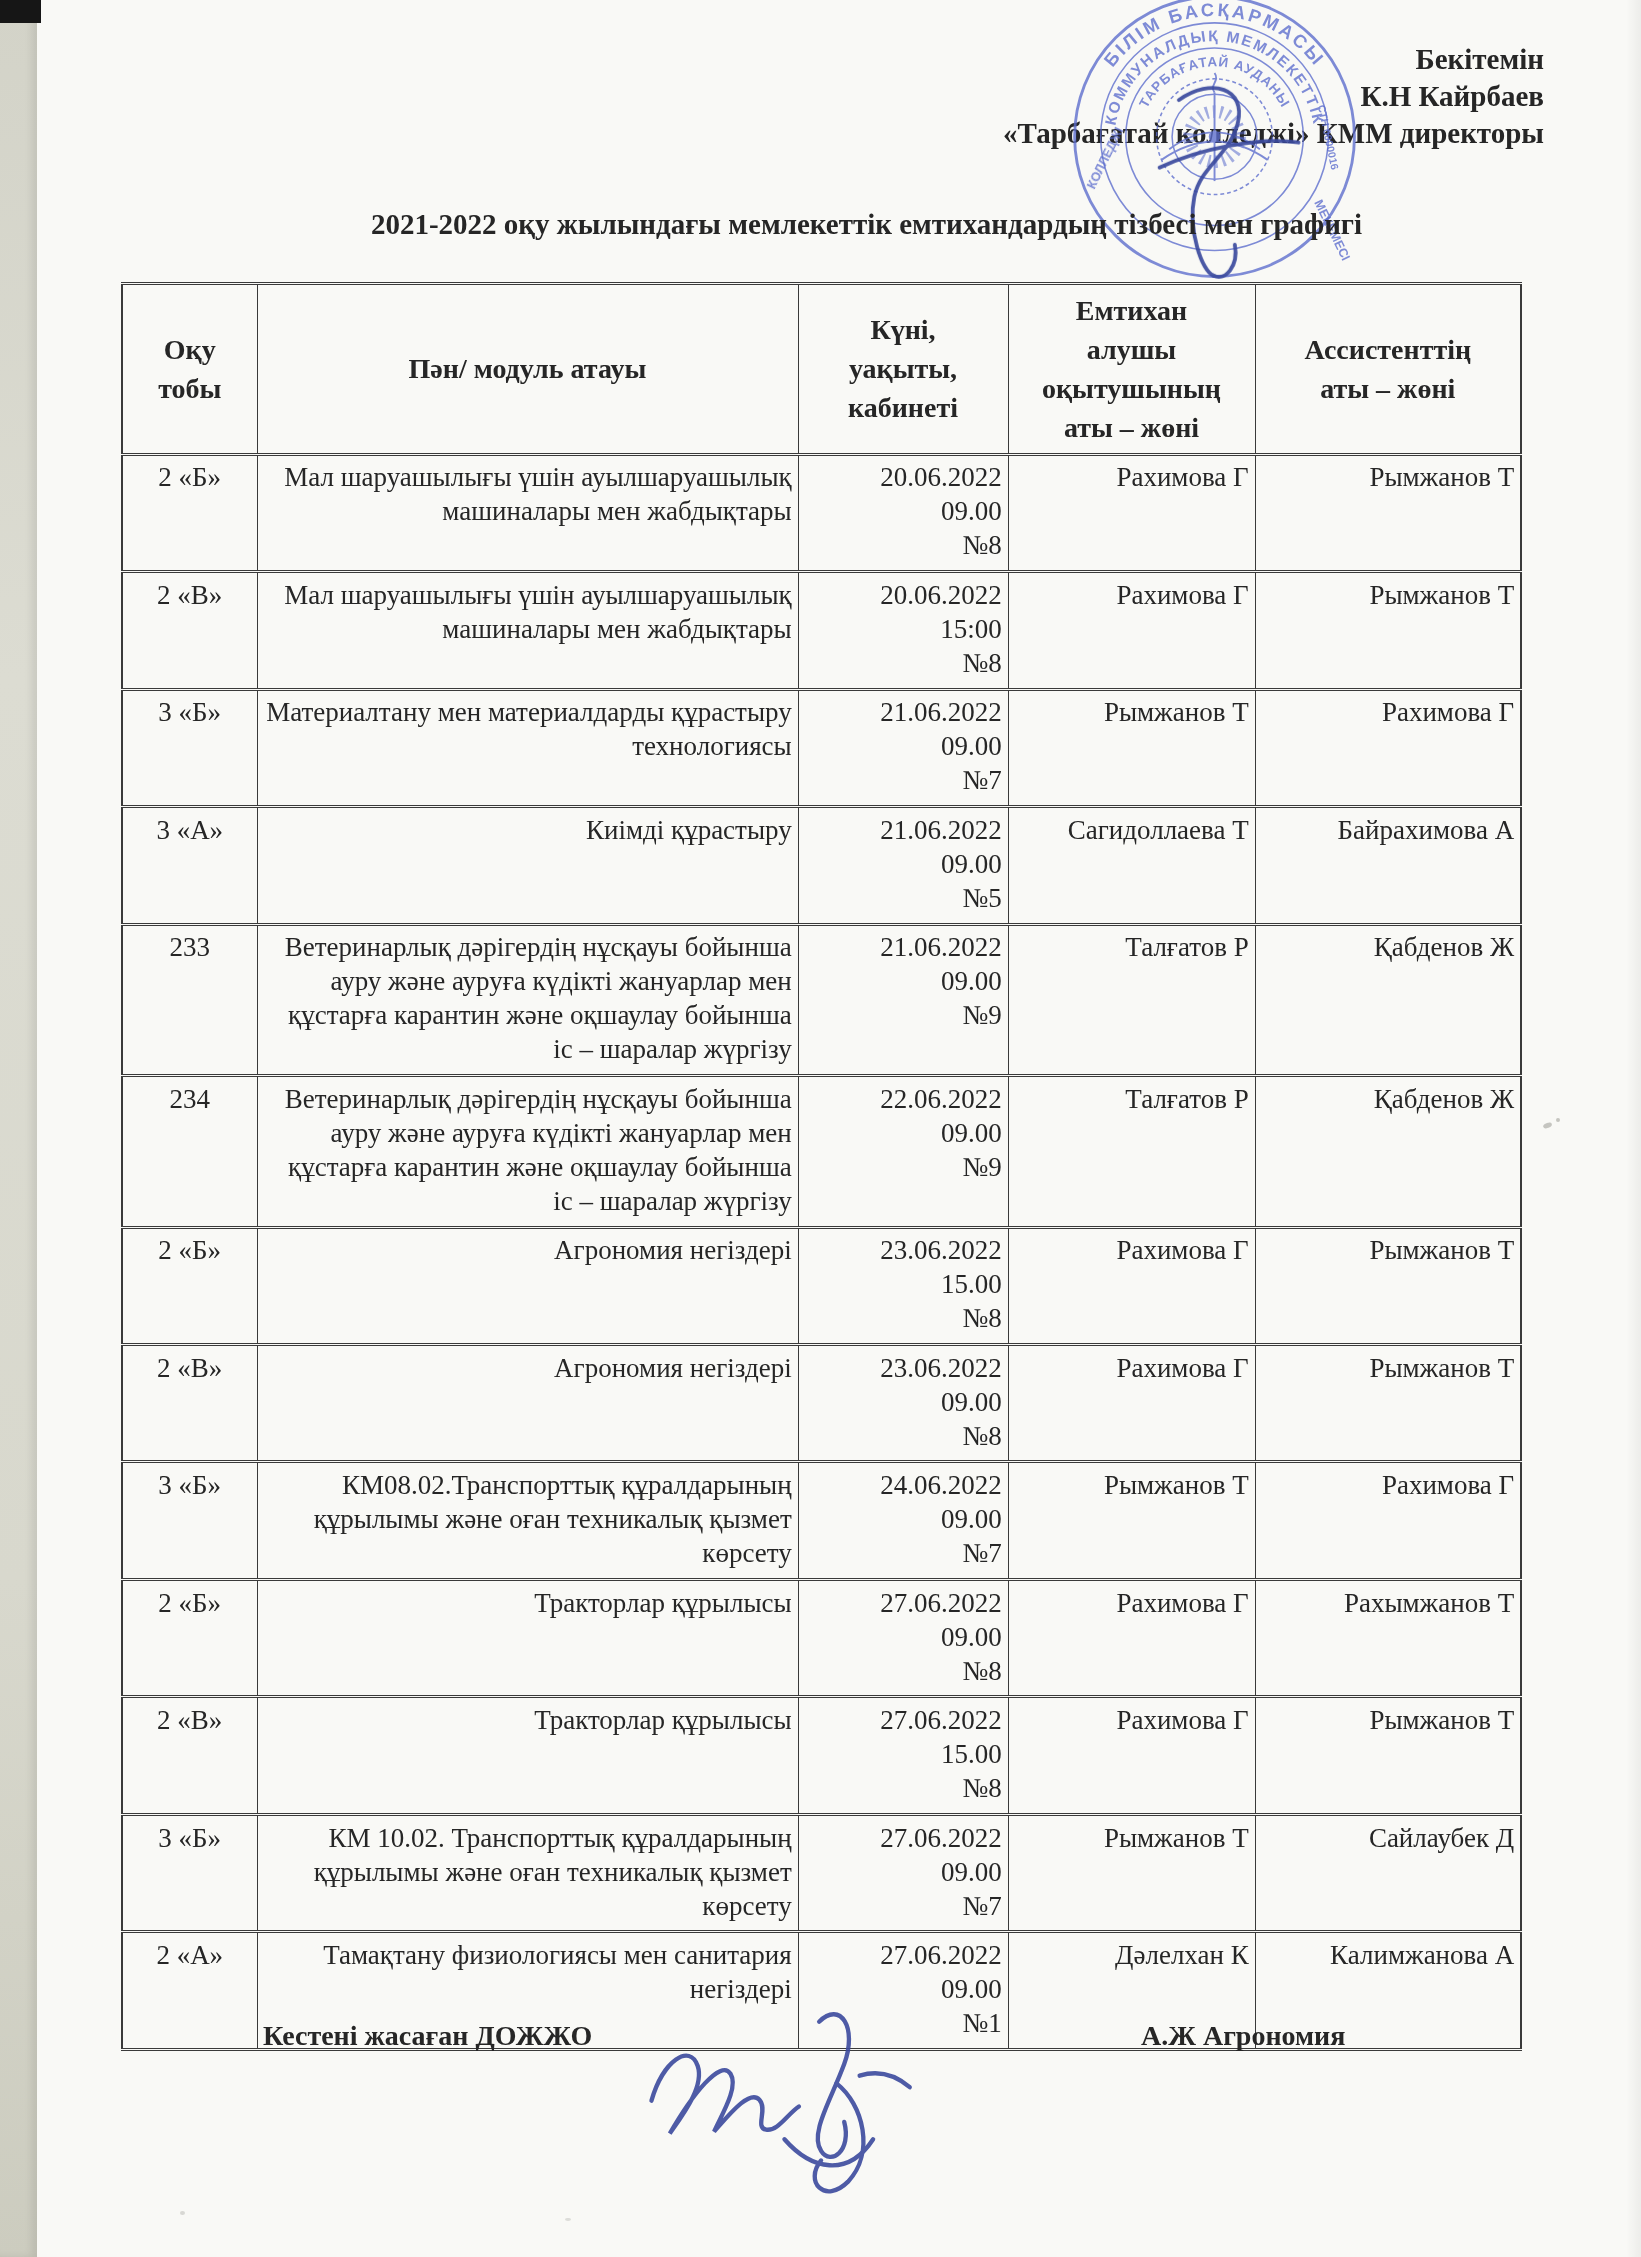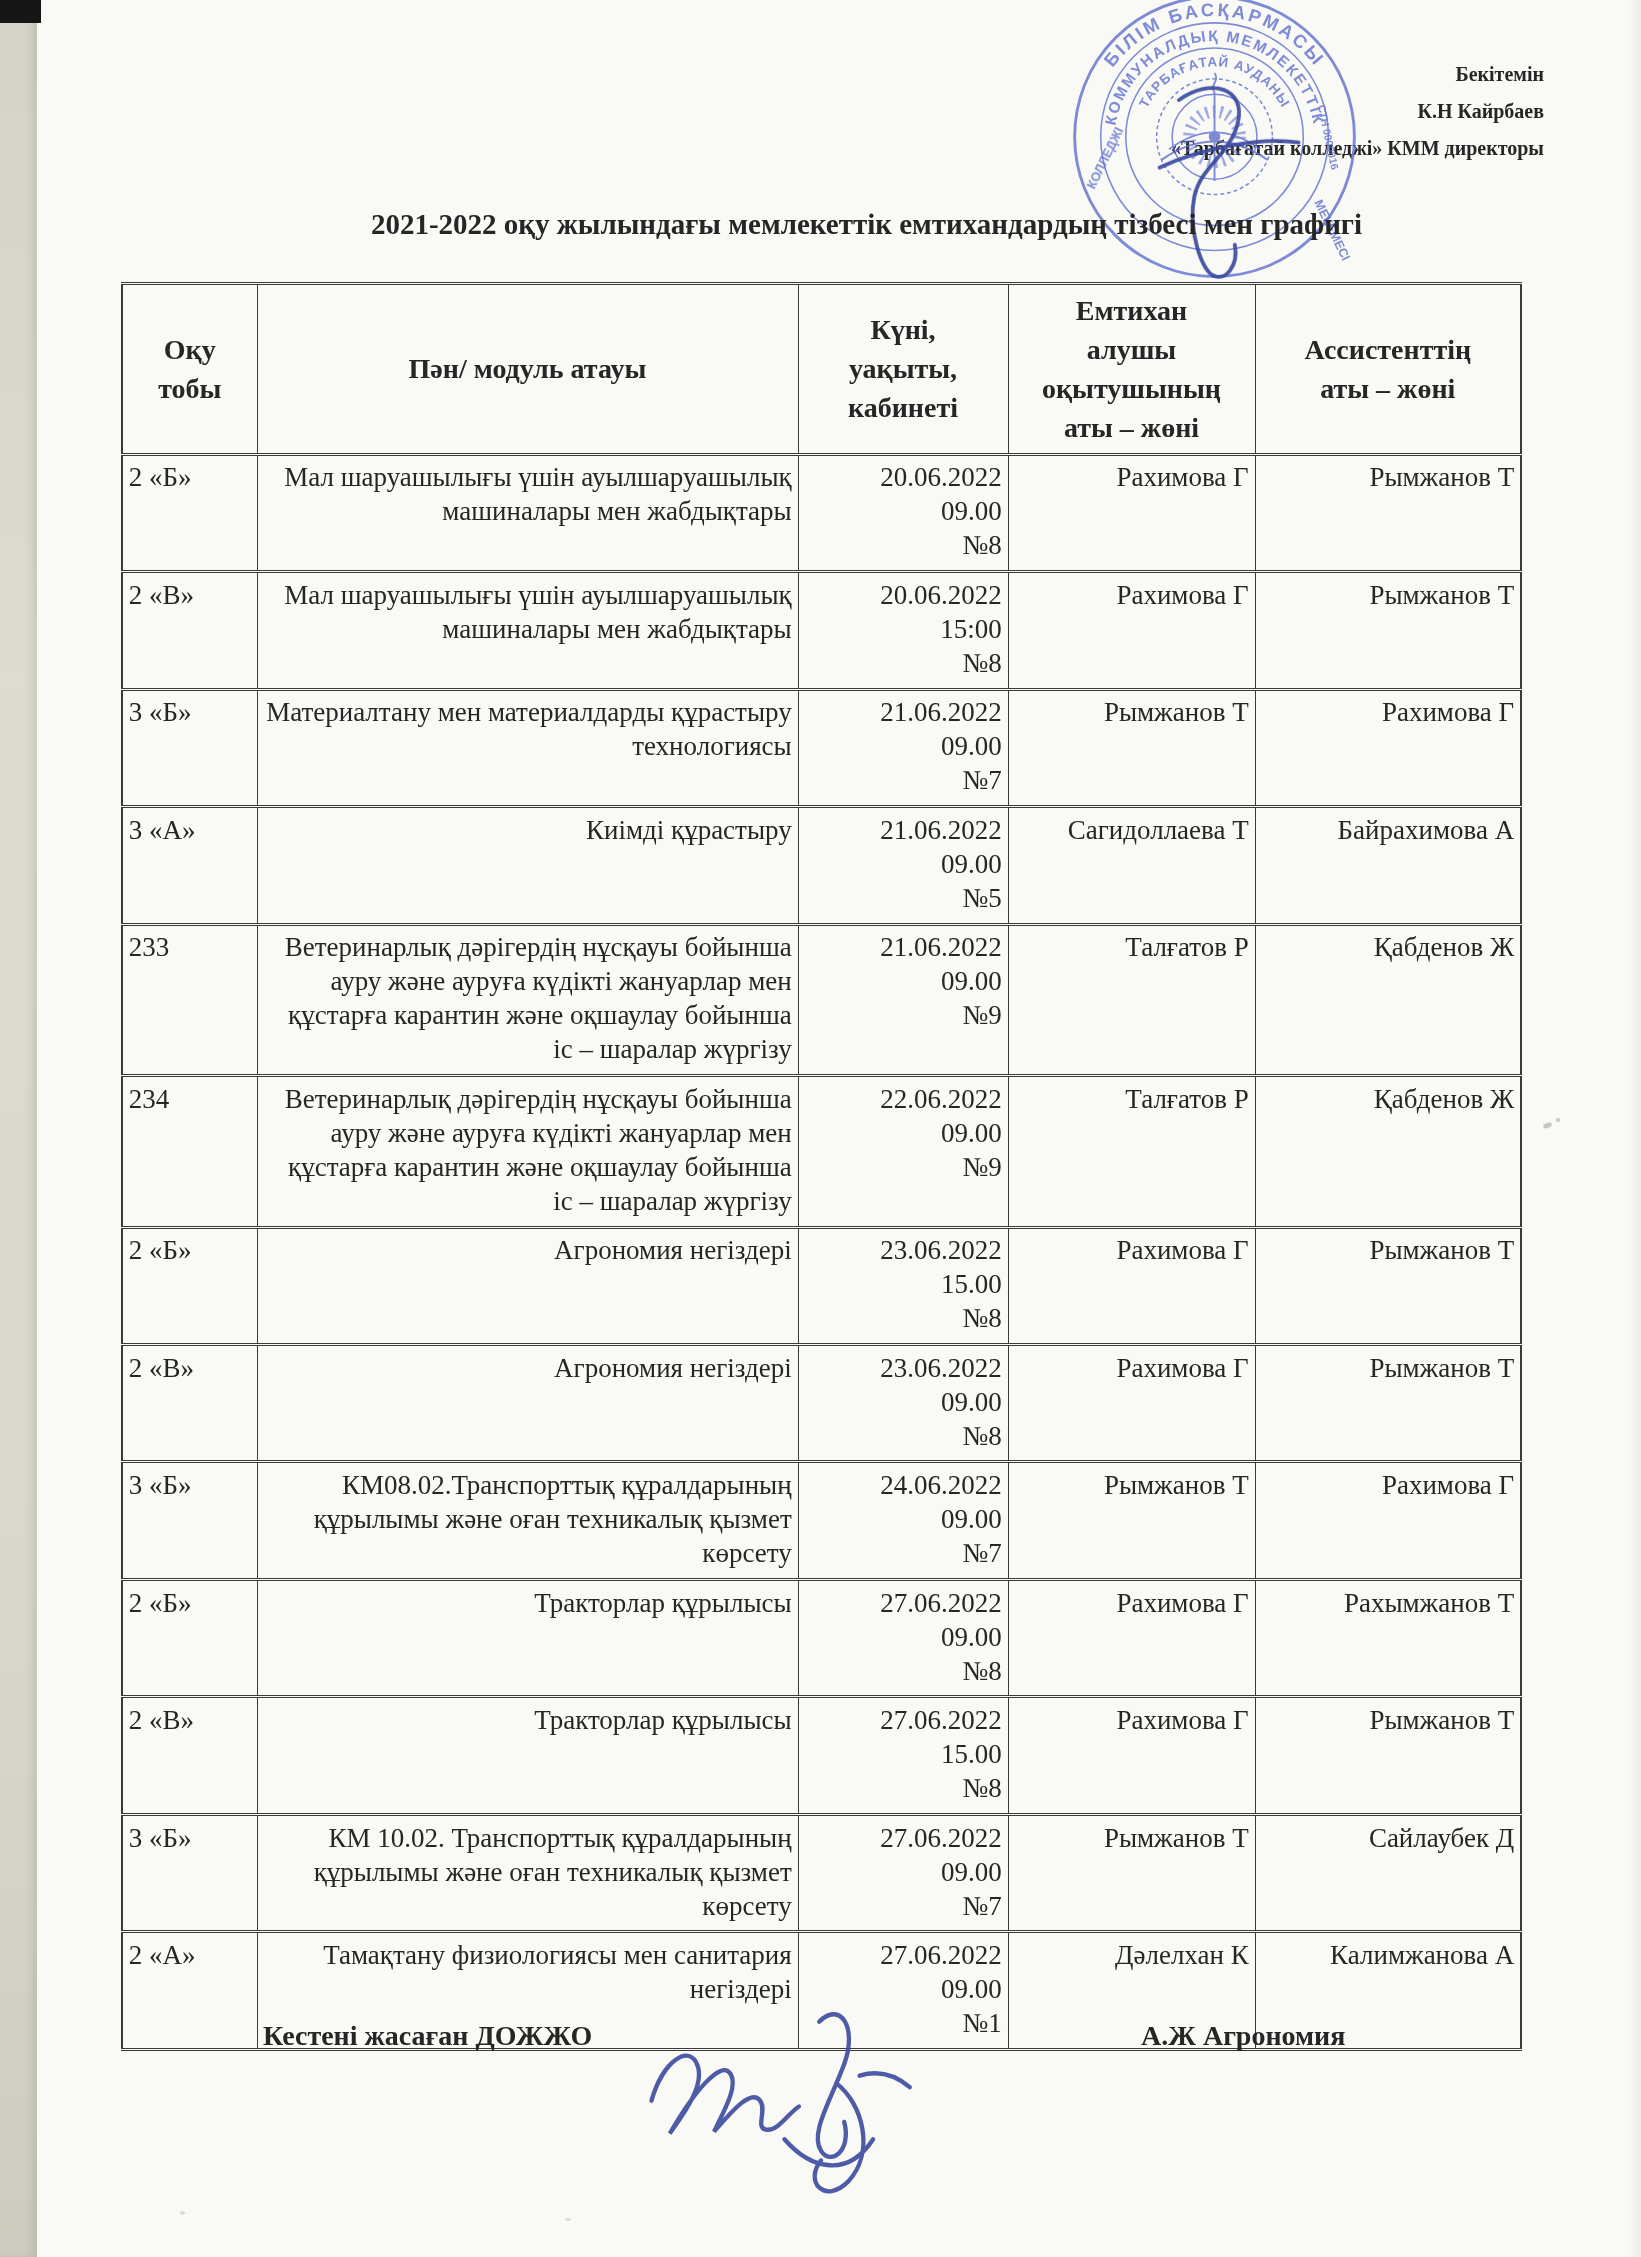--- a/index.html
+++ b/index.html
@@ -34,22 +34,22 @@
     background:linear-gradient(90deg,rgba(0,0,0,0) 0%,rgba(0,0,0,0.05) 100%);
   }
   .speck{position:absolute;background:#9a9a94;border-radius:50%;opacity:.55;}
   .speck.s1{left:1543px;top:1123px;width:8.7px;height:4.8px;transform:rotate(-20deg);}
   .speck.s2{left:1556px;top:1118px;width:3.9px;height:3.9px;}
   .speck.s3{left:180px;top:2211px;width:4.8px;height:3.9px;opacity:.35;}
   .speck.s4{left:565px;top:2218px;width:5.8px;height:2.9px;opacity:.3;}
 
   
   .approval{
-    position:absolute;top:56px;right:97px;
-    text-align:right;font-weight:bold;font-size:20px;line-height:37px;
+    position:absolute;top:41px;right:97px;
+    text-align:right;font-weight:bold;font-size:29px;line-height:37px;
     white-space:nowrap;
   }
   
   .doc-title{
     position:absolute;top:208px;left:145px;right:53px;
     text-align:center;font-weight:bold;font-size:29px;
   }
   
   table.sched{
     position:absolute;left:121px;top:282px;
@@ -66,21 +66,21 @@
   }
   table.sched{border:2.9px solid var(--border);}
   table.sched th{
     font-weight:bold;font-size:28px;line-height:39px;
     vertical-align:middle;text-align:center;
     white-space:pre-line;padding:5.8px 3.9px;height:153px;
   }
   table.sched td{
     vertical-align:top;line-height:34px;padding:4.8px 5.8px 7.7px 5.8px;
   }
-  td.c-group{}
+  td.c-group{text-align:center;}
   td.c-subject{text-align:right;padding-left:15.4px;padding-right:9.7px;}
   td.c-date{text-align:right;}
   td.c-exam,td.c-asst{text-align:right;}
   td .dline{line-height:34px;}
 
   
   .footer-left{
     position:absolute;left:263px;top:2020px;
     font-weight:bold;font-size:28px;
   }

